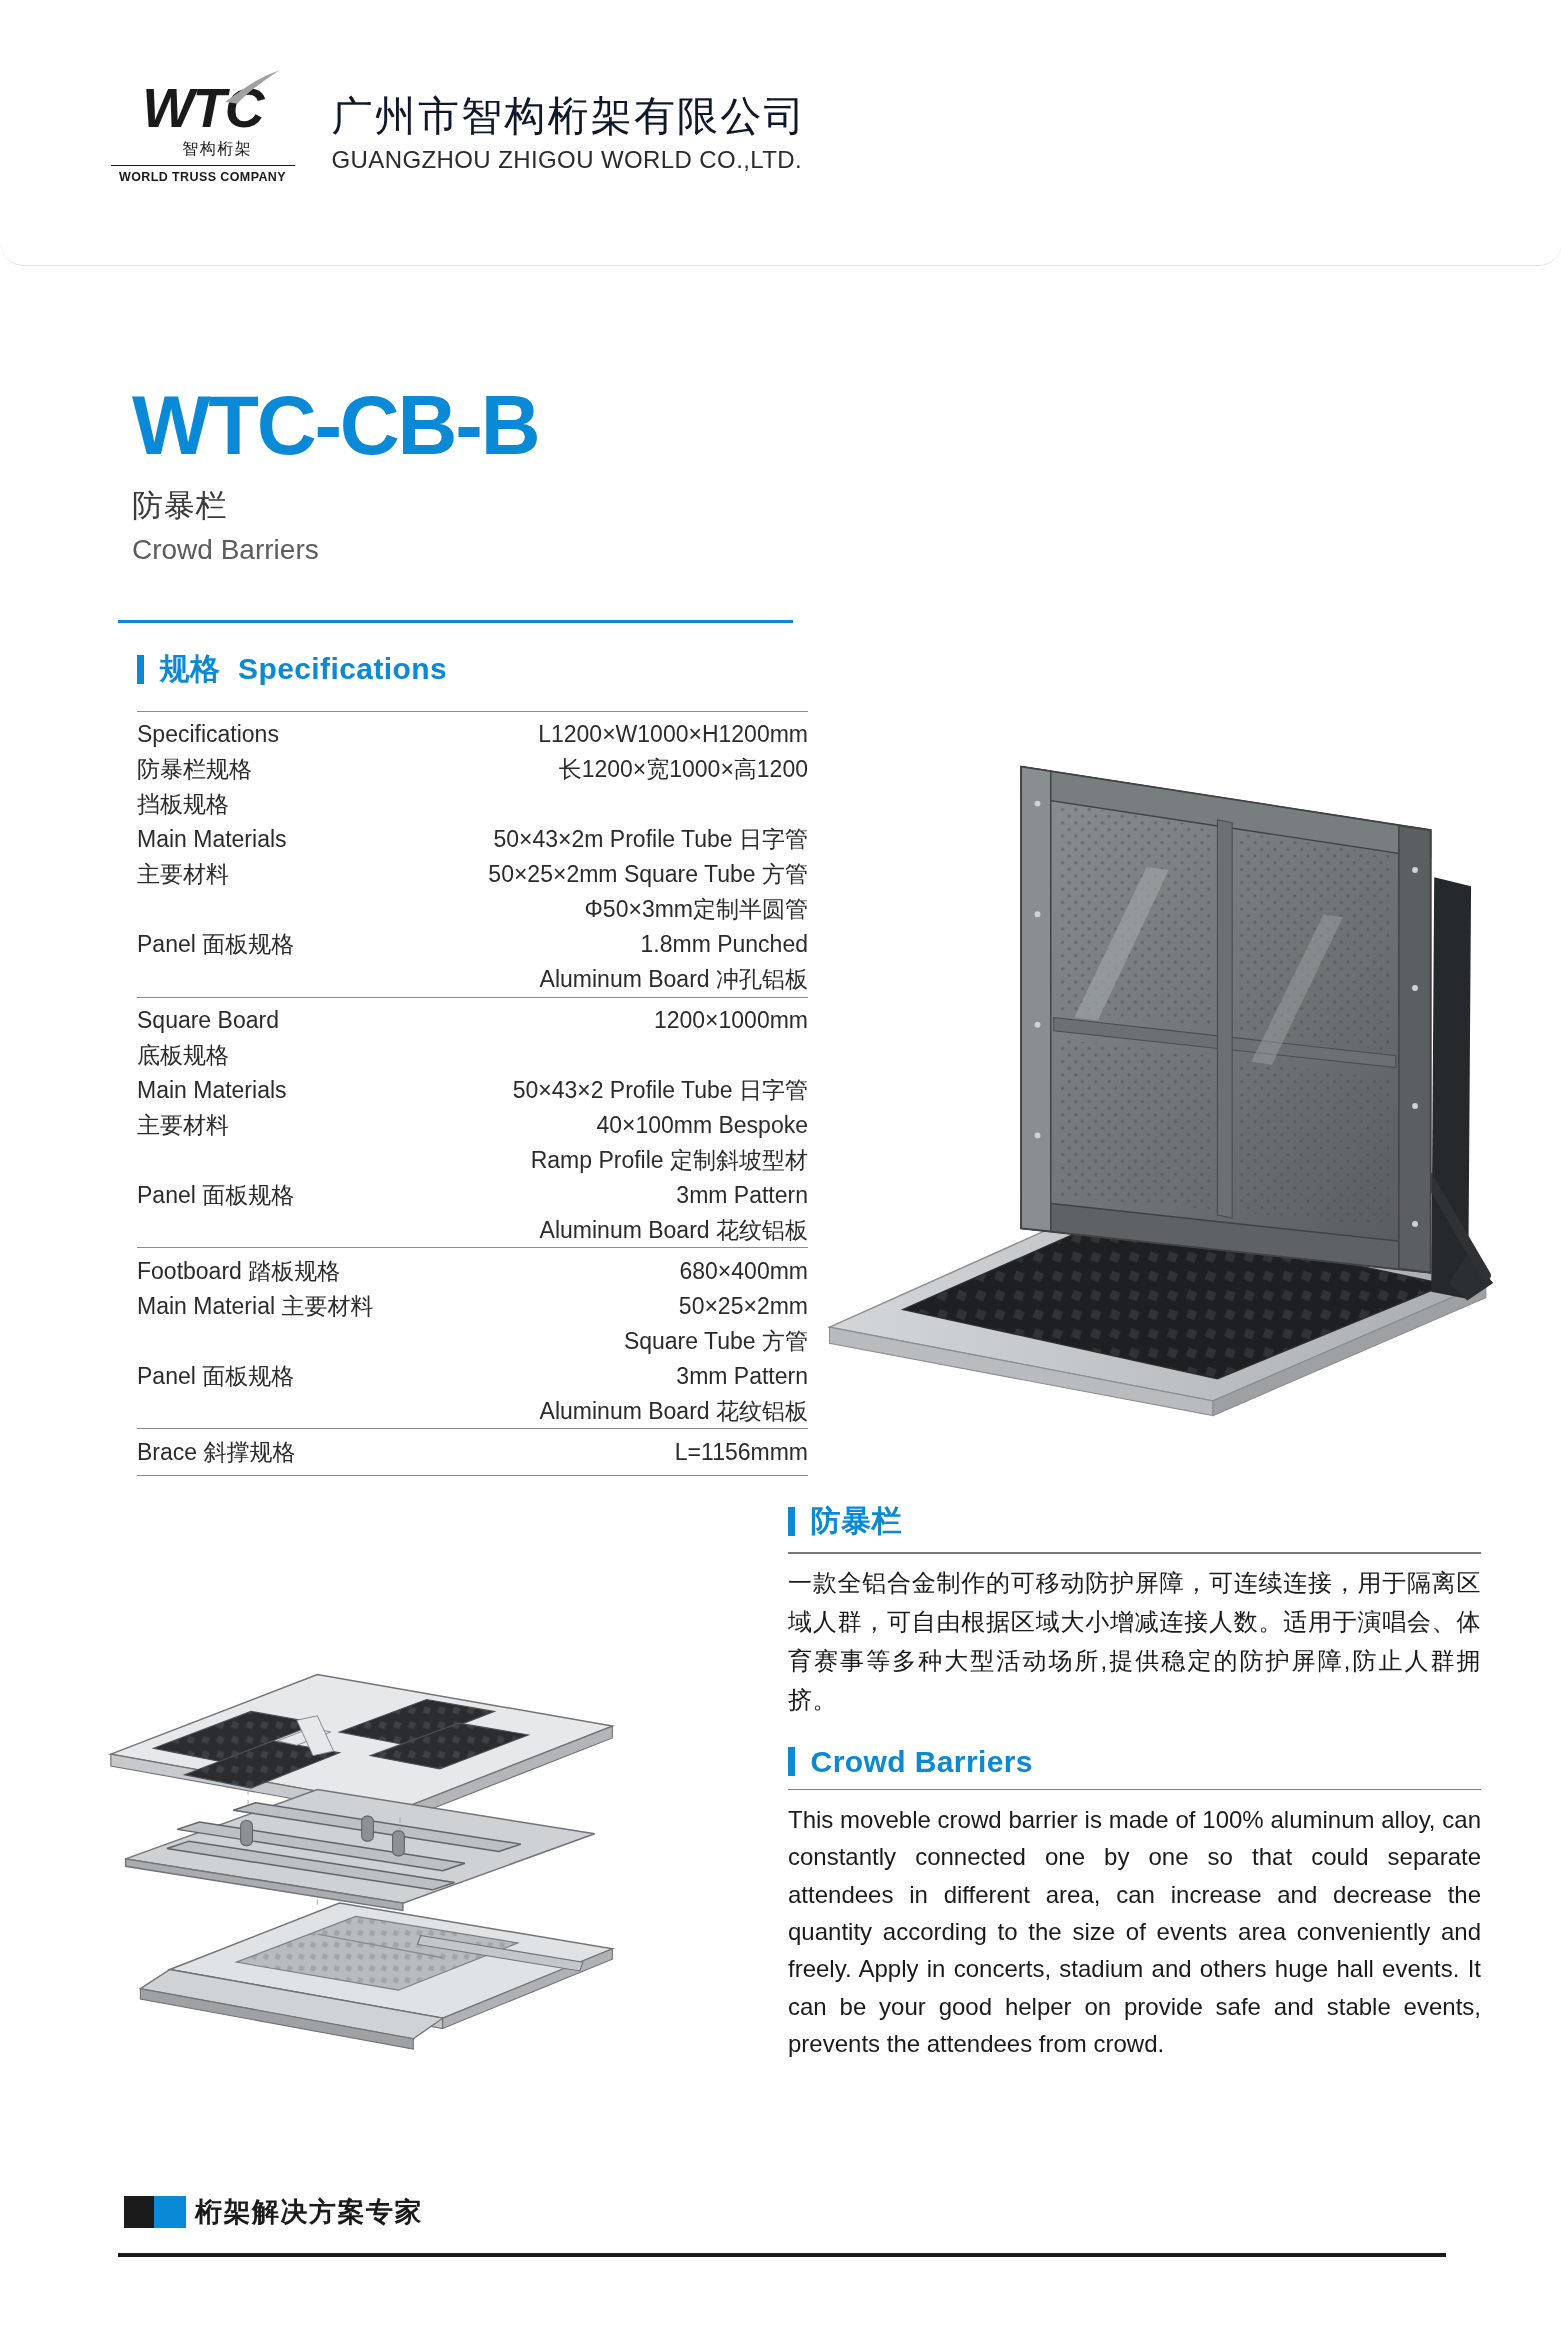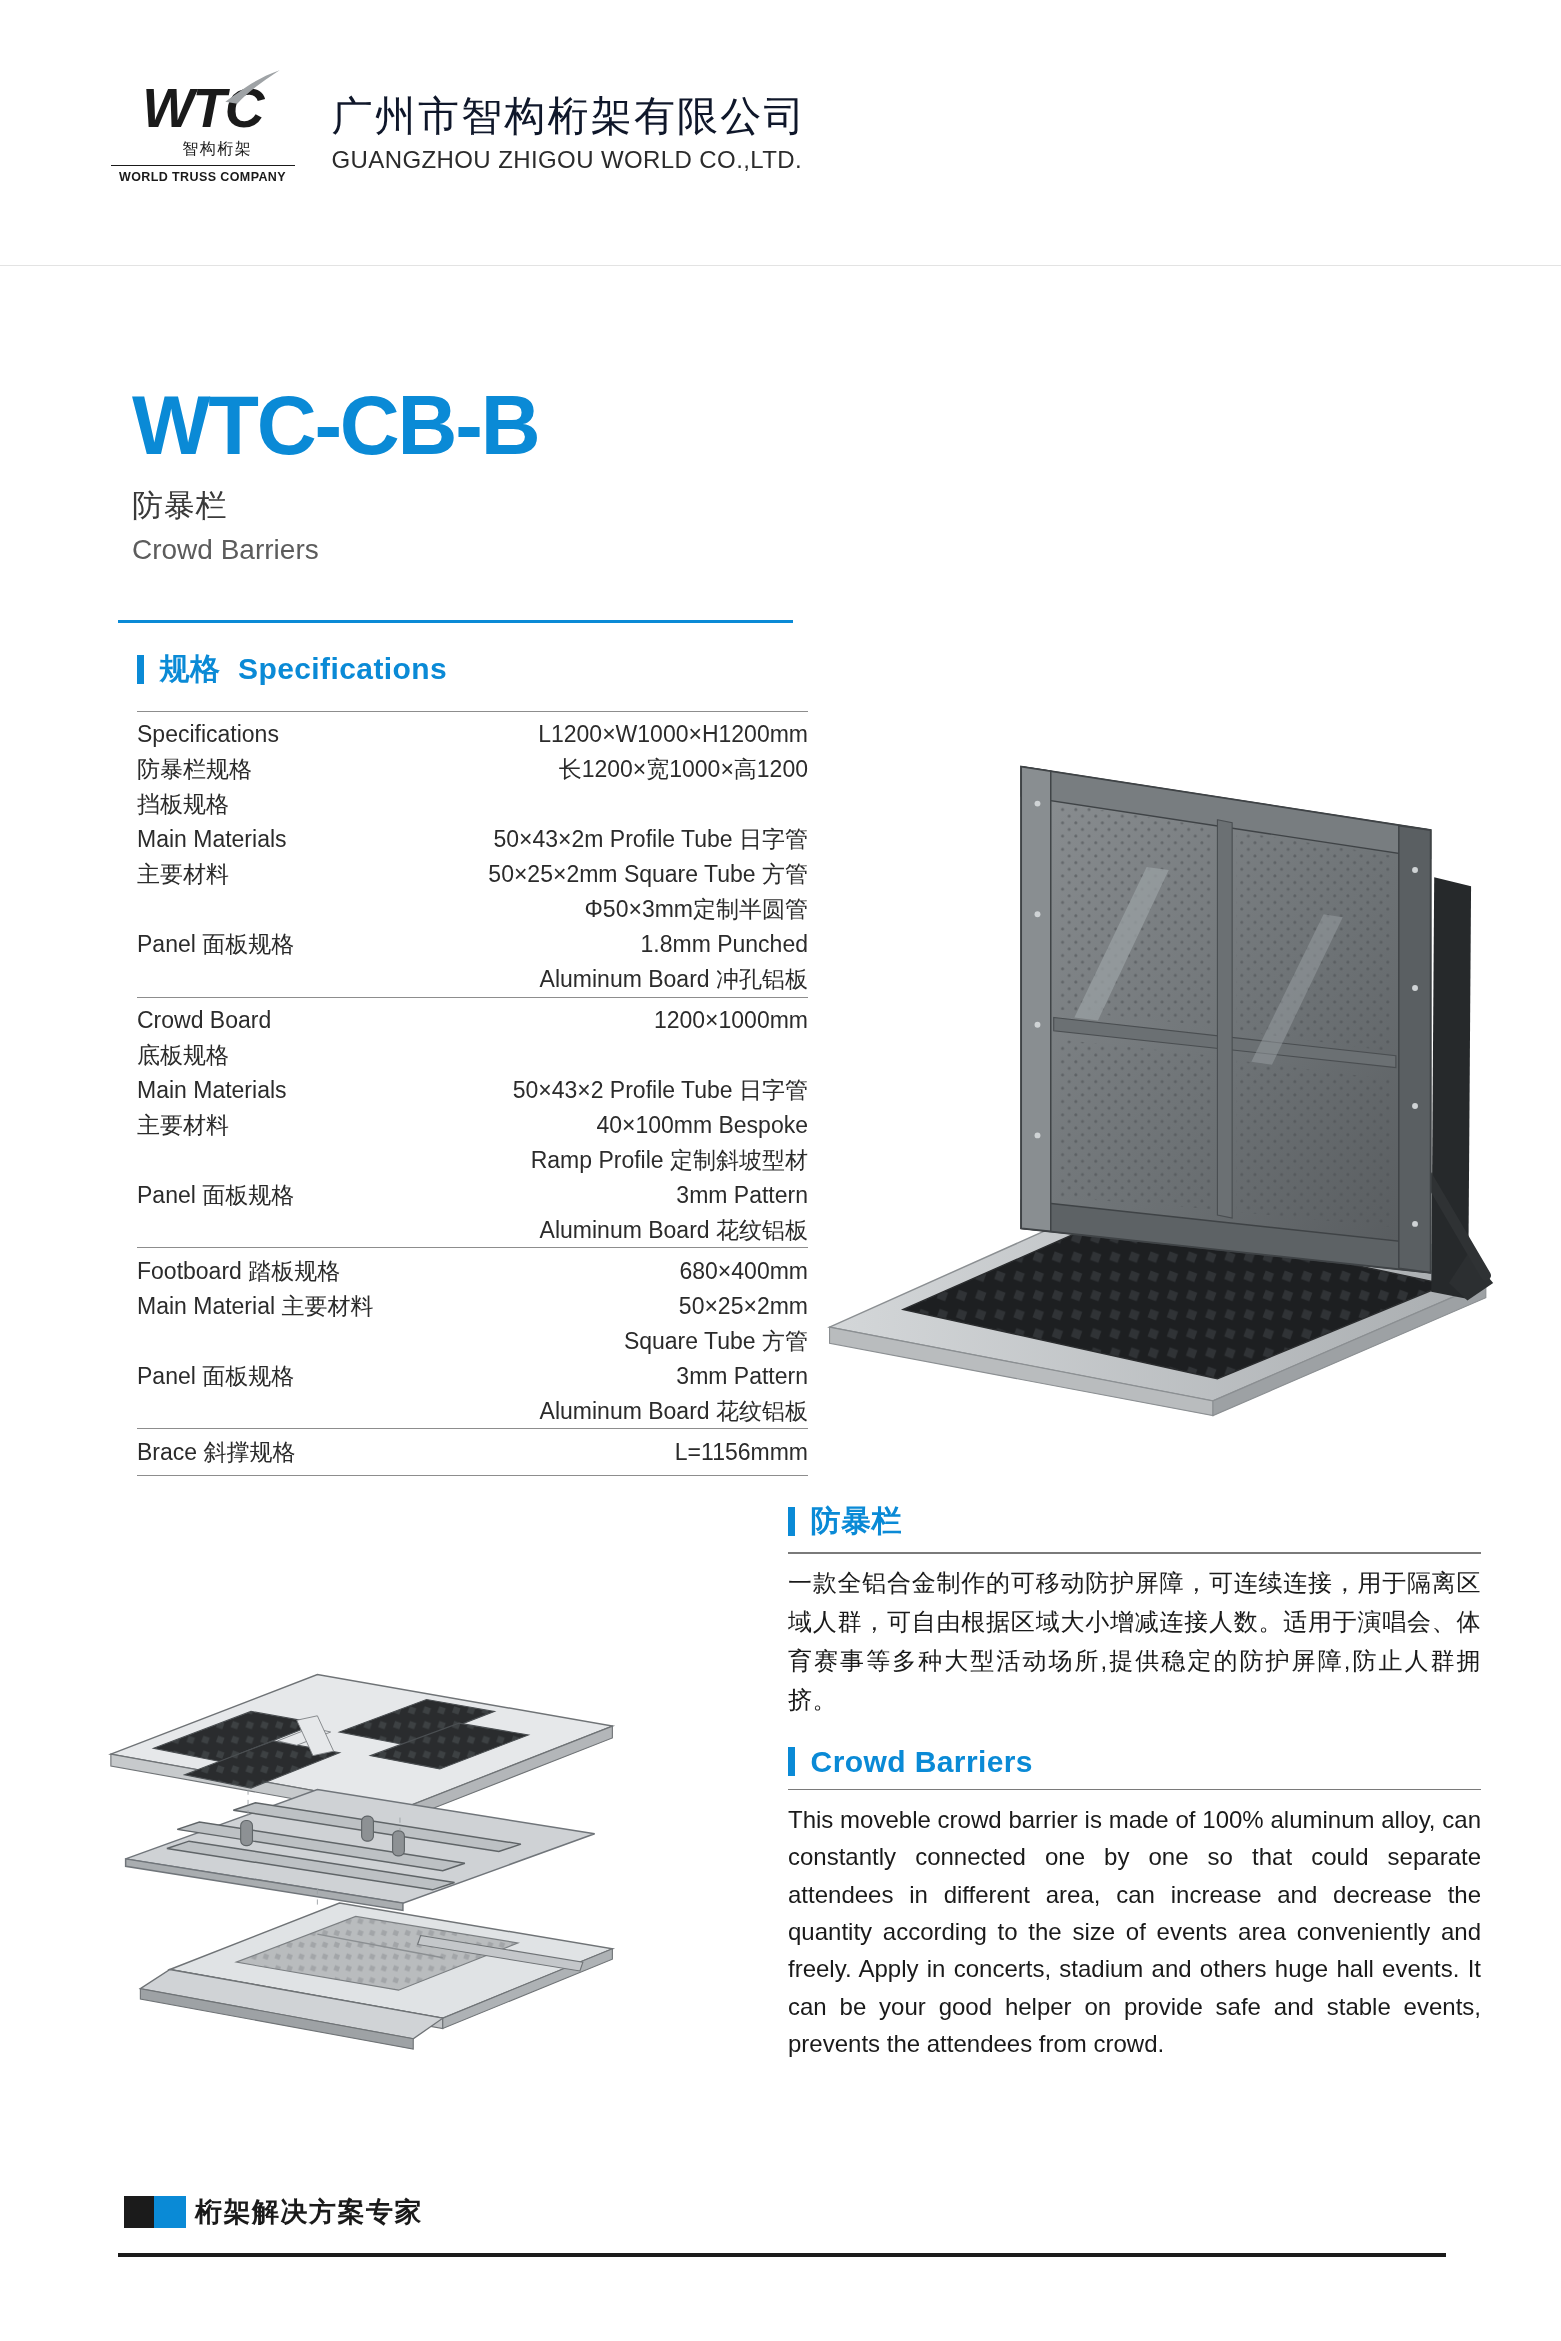--- a/index.html
+++ b/index.html
@@ -20,20 +20,21 @@
   
   .header {
     position: absolute;
     left: 0; top: 0;
     width: 1562px;
     height: 266px;
     background: #ffffff;
     border-bottom: 1.5px solid #e3e3e3;
     display: flex;
     align-items: center;
+    border-radius: 24px;
   }
   .header-inner {
     display: flex;
     align-items: center;
     margin-left: 103px;
   }
   .logo-block {
     width: 199px;
     display: flex;
     flex-direction: column;
@@ -276,21 +277,21 @@
           </tr>
           <tr>
             <td class="lbl">Panel 面板规格</td>
             <td class="val">1.8mm Punched</td>
           </tr>
           <tr>
             <td class="lbl"></td>
             <td class="val">Aluminum Board 冲孔铝板</td>
           </tr>
           <tr class="grp-top">
-            <td class="lbl">Crowd Board</td>
+            <td class="lbl">Square Board</td>
             <td class="val">1200×1000mm</td>
           </tr>
           <tr>
             <td class="lbl">底板规格</td>
             <td class="val"></td>
           </tr>
           <tr>
             <td class="lbl">Main Materials</td>
             <td class="val">50×43×2 Profile Tube 日字管</td>
           </tr>

